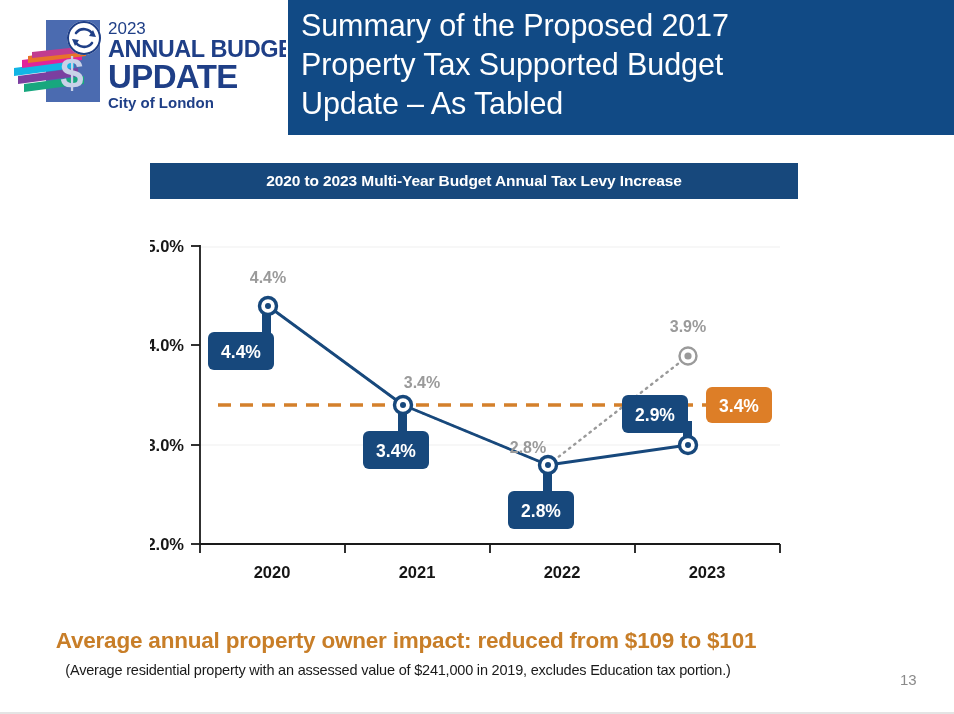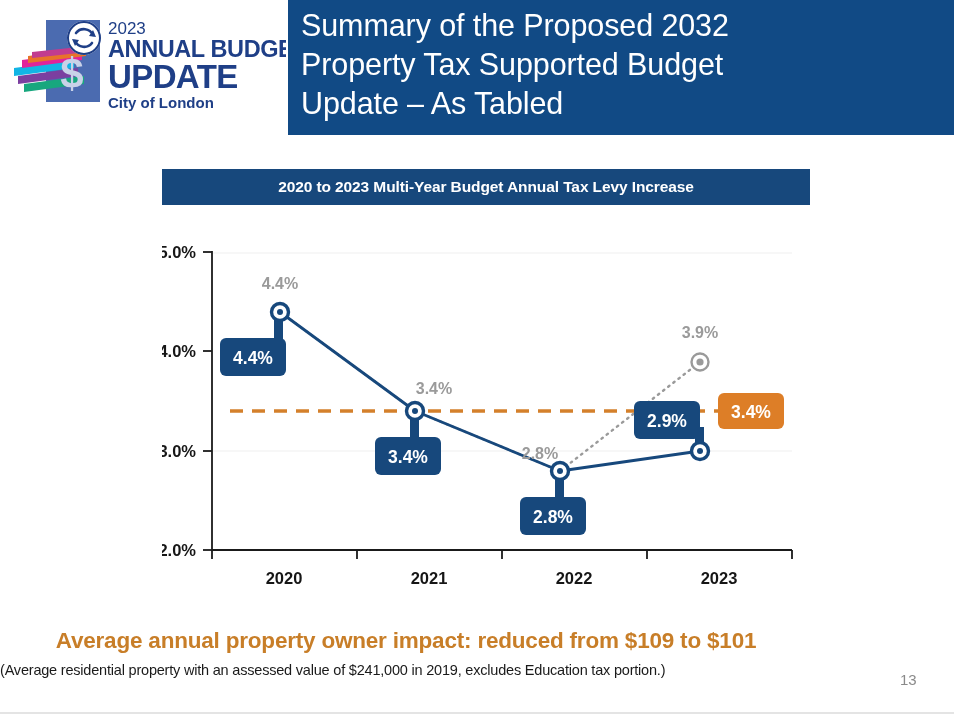--- a/index.html
+++ b/index.html
@@ -45,24 +45,23 @@
     top: 12px;
     width: 278px;
     height: 104px;
   }
   #logo-svg { display:block; }
 
   
   #chart-card {
     position: absolute;
     left: 150px;
-    top: 169px;
+    top: 163px;
     width: 648px;
     height: 425px;
-    margin-left: 12px;
   }
   #chart-title-bar {
     position: absolute;
     left: 0;
     top: 0;
     width: 648px;
     height: 36px;
     background: #17487C;
   }
   #chart-title-text {
@@ -97,21 +96,21 @@
     color: #C87E28;
     font-size: 22.5px;
     font-weight: bold;
     letter-spacing: -0.2px;
   }
   #impact-note {
     position: absolute;
     left: 0;
     top: 662px;
     width: 796px;
-    text-align: left;
+    text-align: center;
     color: #1a1a1a;
     font-size: 14.5px;
     letter-spacing: -0.2px;
   }
   #page-number {
     position: absolute;
     left: 900px;
     top: 671px;
     width: 40px;
     color: #8a8a8a;
@@ -156,21 +155,21 @@
     </g>
 
     <text x="100" y="22" font-family="'Liberation Sans', sans-serif" font-size="17" font-weight="normal" fill="#1F3F87">2023</text>
     <text x="100" y="45" font-family="'Liberation Sans', sans-serif" font-size="23.5" font-weight="bold" fill="#1F3F87" letter-spacing="-0.4">ANNUAL BUDGET</text>
     <text x="100" y="76" font-family="'Liberation Sans', sans-serif" font-size="33" font-weight="bold" fill="#1F3F87" letter-spacing="-0.6">UPDATE</text>
     <text x="100" y="96" font-family="'Liberation Sans', sans-serif" font-size="15" font-weight="bold" fill="#1F3F87">City of London</text>
   </svg>
 </div>
 
 <div id="slide-header">
-  <div id="slide-title">Summary of the Proposed 2032
+  <div id="slide-title">Summary of the Proposed 2017
 Property Tax Supported Budget
 Update – As Tabled</div>
 </div>
 
 <div id="chart-card">
 
   <div id="chart-title-bar">
     <div id="chart-title-text">2020 to 2023 Multi-Year Budget Annual Tax Levy Increase</div>
   </div>
 

